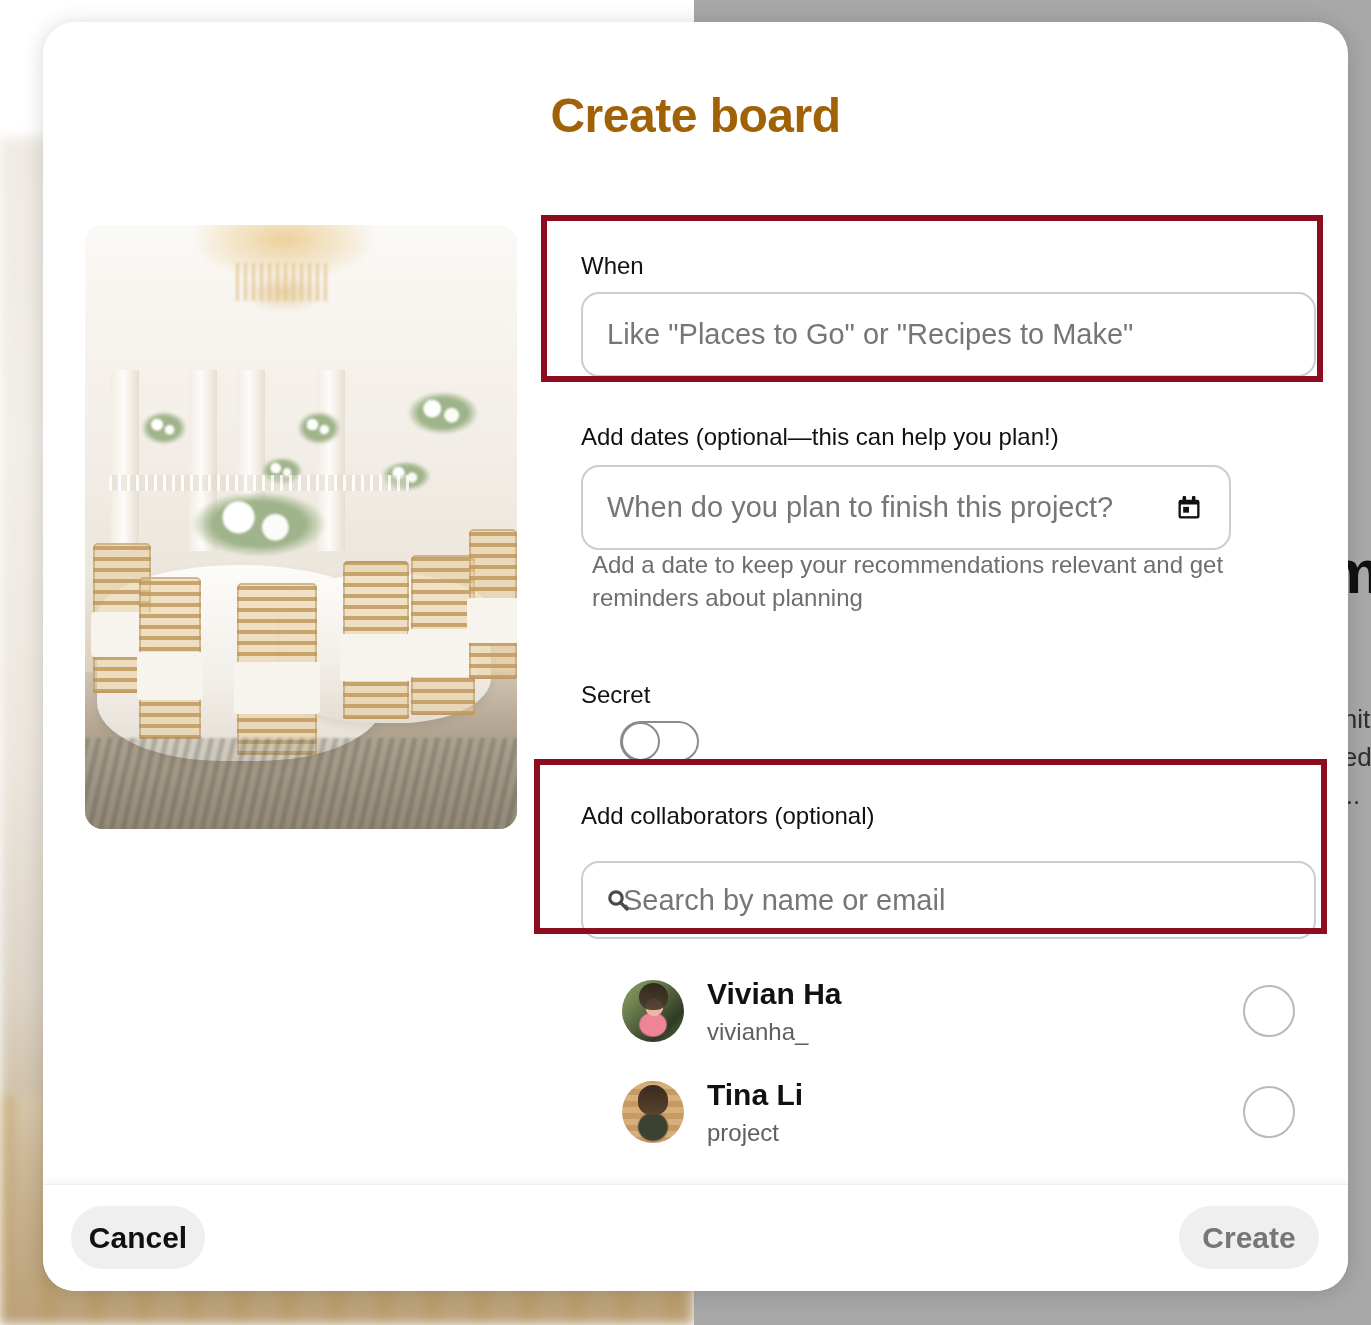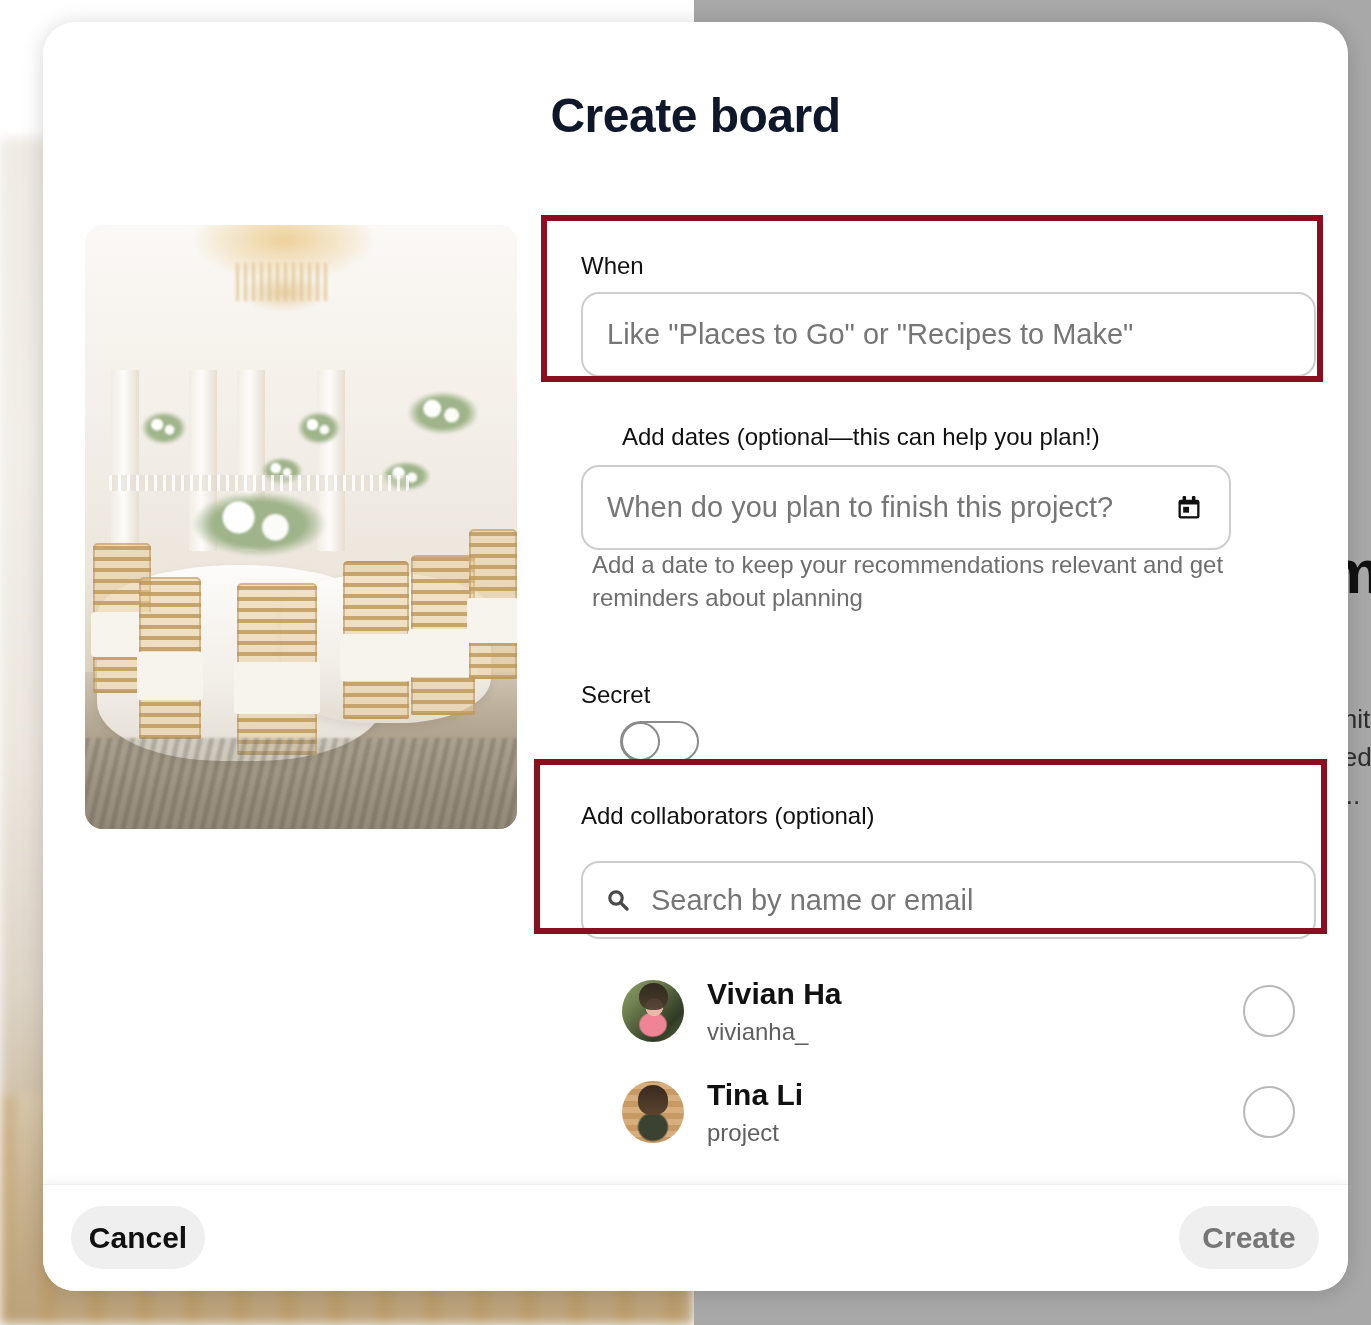--- a/index.html
+++ b/index.html
@@ -110,21 +110,21 @@
     overflow: hidden;
   }
   .modal-title {
     position: absolute;
     left: 0;
     top: 66px;
     width: 1305px;
     text-align: center;
     font-size: 48px;
     font-weight: 700;
-    color: #0f172a;
+    color: #a16207;
     letter-spacing: -.5px;
   }
 
   
   .cover-image {
     position: absolute;
     left: 42px;
     top: 203px;
     width: 432px;
     height: 604px;
@@ -237,21 +237,21 @@
     line-height: 33px;
     color: #6e6e6e;
     width: 700px;
   }
 
   
   #name-label   { left: 538px; top: 230px; }
   #name-input   { left: 538px; top: 270px; width: 735px; height: 85px; }
 
   
-  #dates-label  { left: 538px; top: 401px; margin-left: 41px; }
+  #dates-label  { left: 538px; top: 401px; }
   #dates-input  { left: 538px; top: 443px; width: 650px; height: 85px; }
   #dates-helper { left: 549px; top: 526px; }
   .cal-icon {
     position: absolute;
     right: 26px;
     top: 50%;
     transform: translateY(-50%);
     width: 28px;
     height: 28px;
   }
@@ -276,21 +276,21 @@
     width: 39px;
     height: 39px;
     border-radius: 50%;
     border: 2px solid #8b8b8b;
     background: #ffffff;
     box-sizing: border-box;
   }
 
   
   #collab-label { left: 538px; top: 780px; }
-  #collab-input { left: 538px; top: 839px; width: 735px; height: 78px; padding-left: 68px; }
+  #collab-input { left: 538px; top: 839px; width: 735px; height: 78px; padding-left: 40px; }
   .search-icon {
     position: absolute;
     left: 23px;
     top: 50%;
     transform: translateY(-50%);
     width: 24px;
     height: 24px;
   }
 
   

